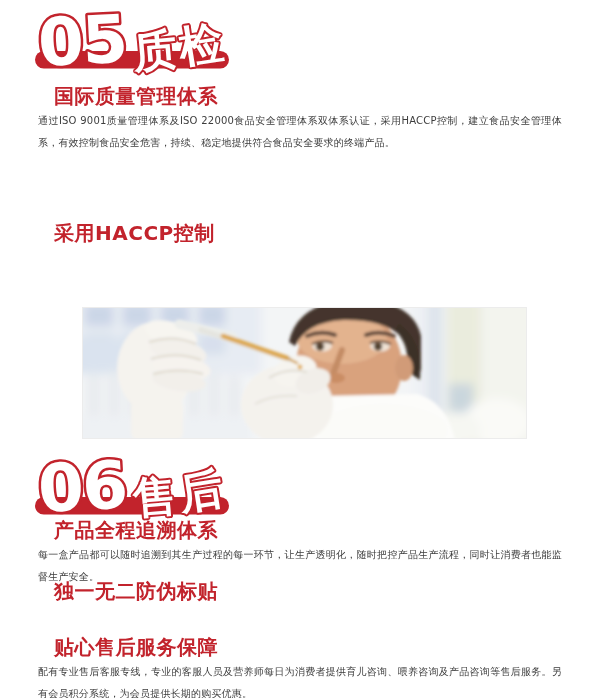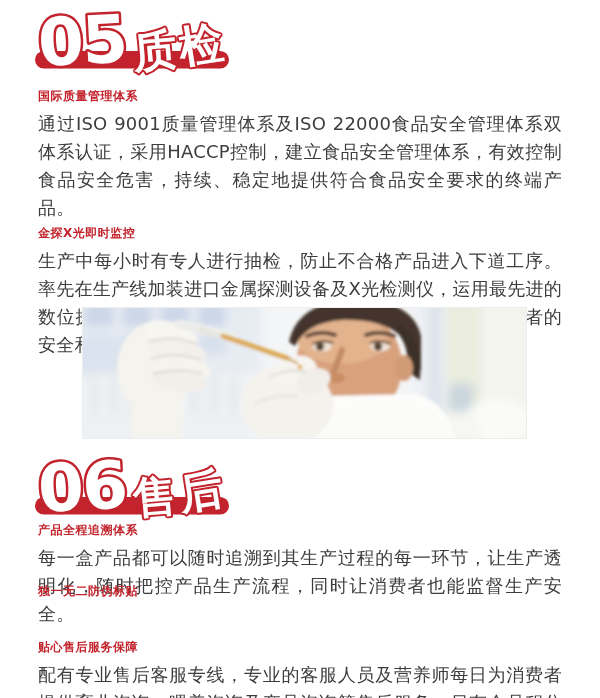--- a/index.html
+++ b/index.html
@@ -11,25 +11,25 @@
   #badge05{top:4px;}
   #badge06{top:450px;}
   .badge svg{display:block;width:236px;height:74px;overflow:visible;}
   .badge text{font-family:"DejaVu Sans",sans-serif;font-weight:bold;
     fill:#ffffff;stroke:var(--accent,#c2232c);paint-order:stroke;
     stroke-linejoin:round;stroke-linecap:round;}
   .badge .bn{font-size:66px;stroke-width:5px;letter-spacing:-2px;}
   .badge .bc{font-size:44px;stroke-width:4px;}
   .sec{position:absolute;left:38px;width:524px;}
   .sec h3{
-    margin:0 0 4px 0;font-size:12px;line-height:20px;font-weight:bold;
+    margin:0 0 4px 16px;font-size:20px;line-height:20px;font-weight:bold;
     color:var(--accent,#c2232c);letter-spacing:0.5px;
   }
   .sec p{
-    margin:0;font-size:18px;line-height:28px;color:var(--body,#3d3d3d);
+    margin:0;font-size:10px;line-height:22px;color:var(--body,#3d3d3d);
     letter-spacing:0.2px;text-align:justify;word-break:break-word;
   }
   #sec1{top:86px;}
   #sec2{top:162px;}
   #sec3{top:223px;}
   #sec4{top:520px;}
   #sec5{top:581px;}
   #sec6{top:637px;}
   .photo-wrap{
     position:absolute;left:82px;top:307px;width:443px;height:130px;
@@ -51,22 +51,21 @@
     </svg>
   </div>
 
   <div class="sec" id="sec1">
     <h3>国际质量管理体系</h3>
     <p>通过ISO 9001质量管理体系及ISO 22000食品安全管理体系双体系认证，采用HACCP控制，建立食品安全管理体系，有效控制食品安全危害，持续、稳定地提供符合食品安全要求的终端产品。</p>
   </div>
 
 
   <div class="sec" id="sec3">
-    <h3>金探X光即时监控</h3>
-    <p>生产中每小时有专人进行抽检，防止不合格产品进入下道工序。率先在生产线加装进口金属探测设备及X光检测仪，运用最先进的数位探测技术，自动淘汰可疑或不合格产品，精确地为消费者的安全和健康把关。</p>
+    <h3>采用HACCP控制</h3>
   </div>
 
   <div class="photo-wrap">
     <svg viewBox="0 0 443 130">
       <defs>
         <filter id="b5" x="-20%" y="-20%" width="140%" height="140%">
             <feGaussianBlur stdDeviation="5"></feGaussianBlur>
           </filter>
         <filter id="b2" x="-20%" y="-20%" width="140%" height="140%">
             <feGaussianBlur stdDeviation="1.8"></feGaussianBlur>

